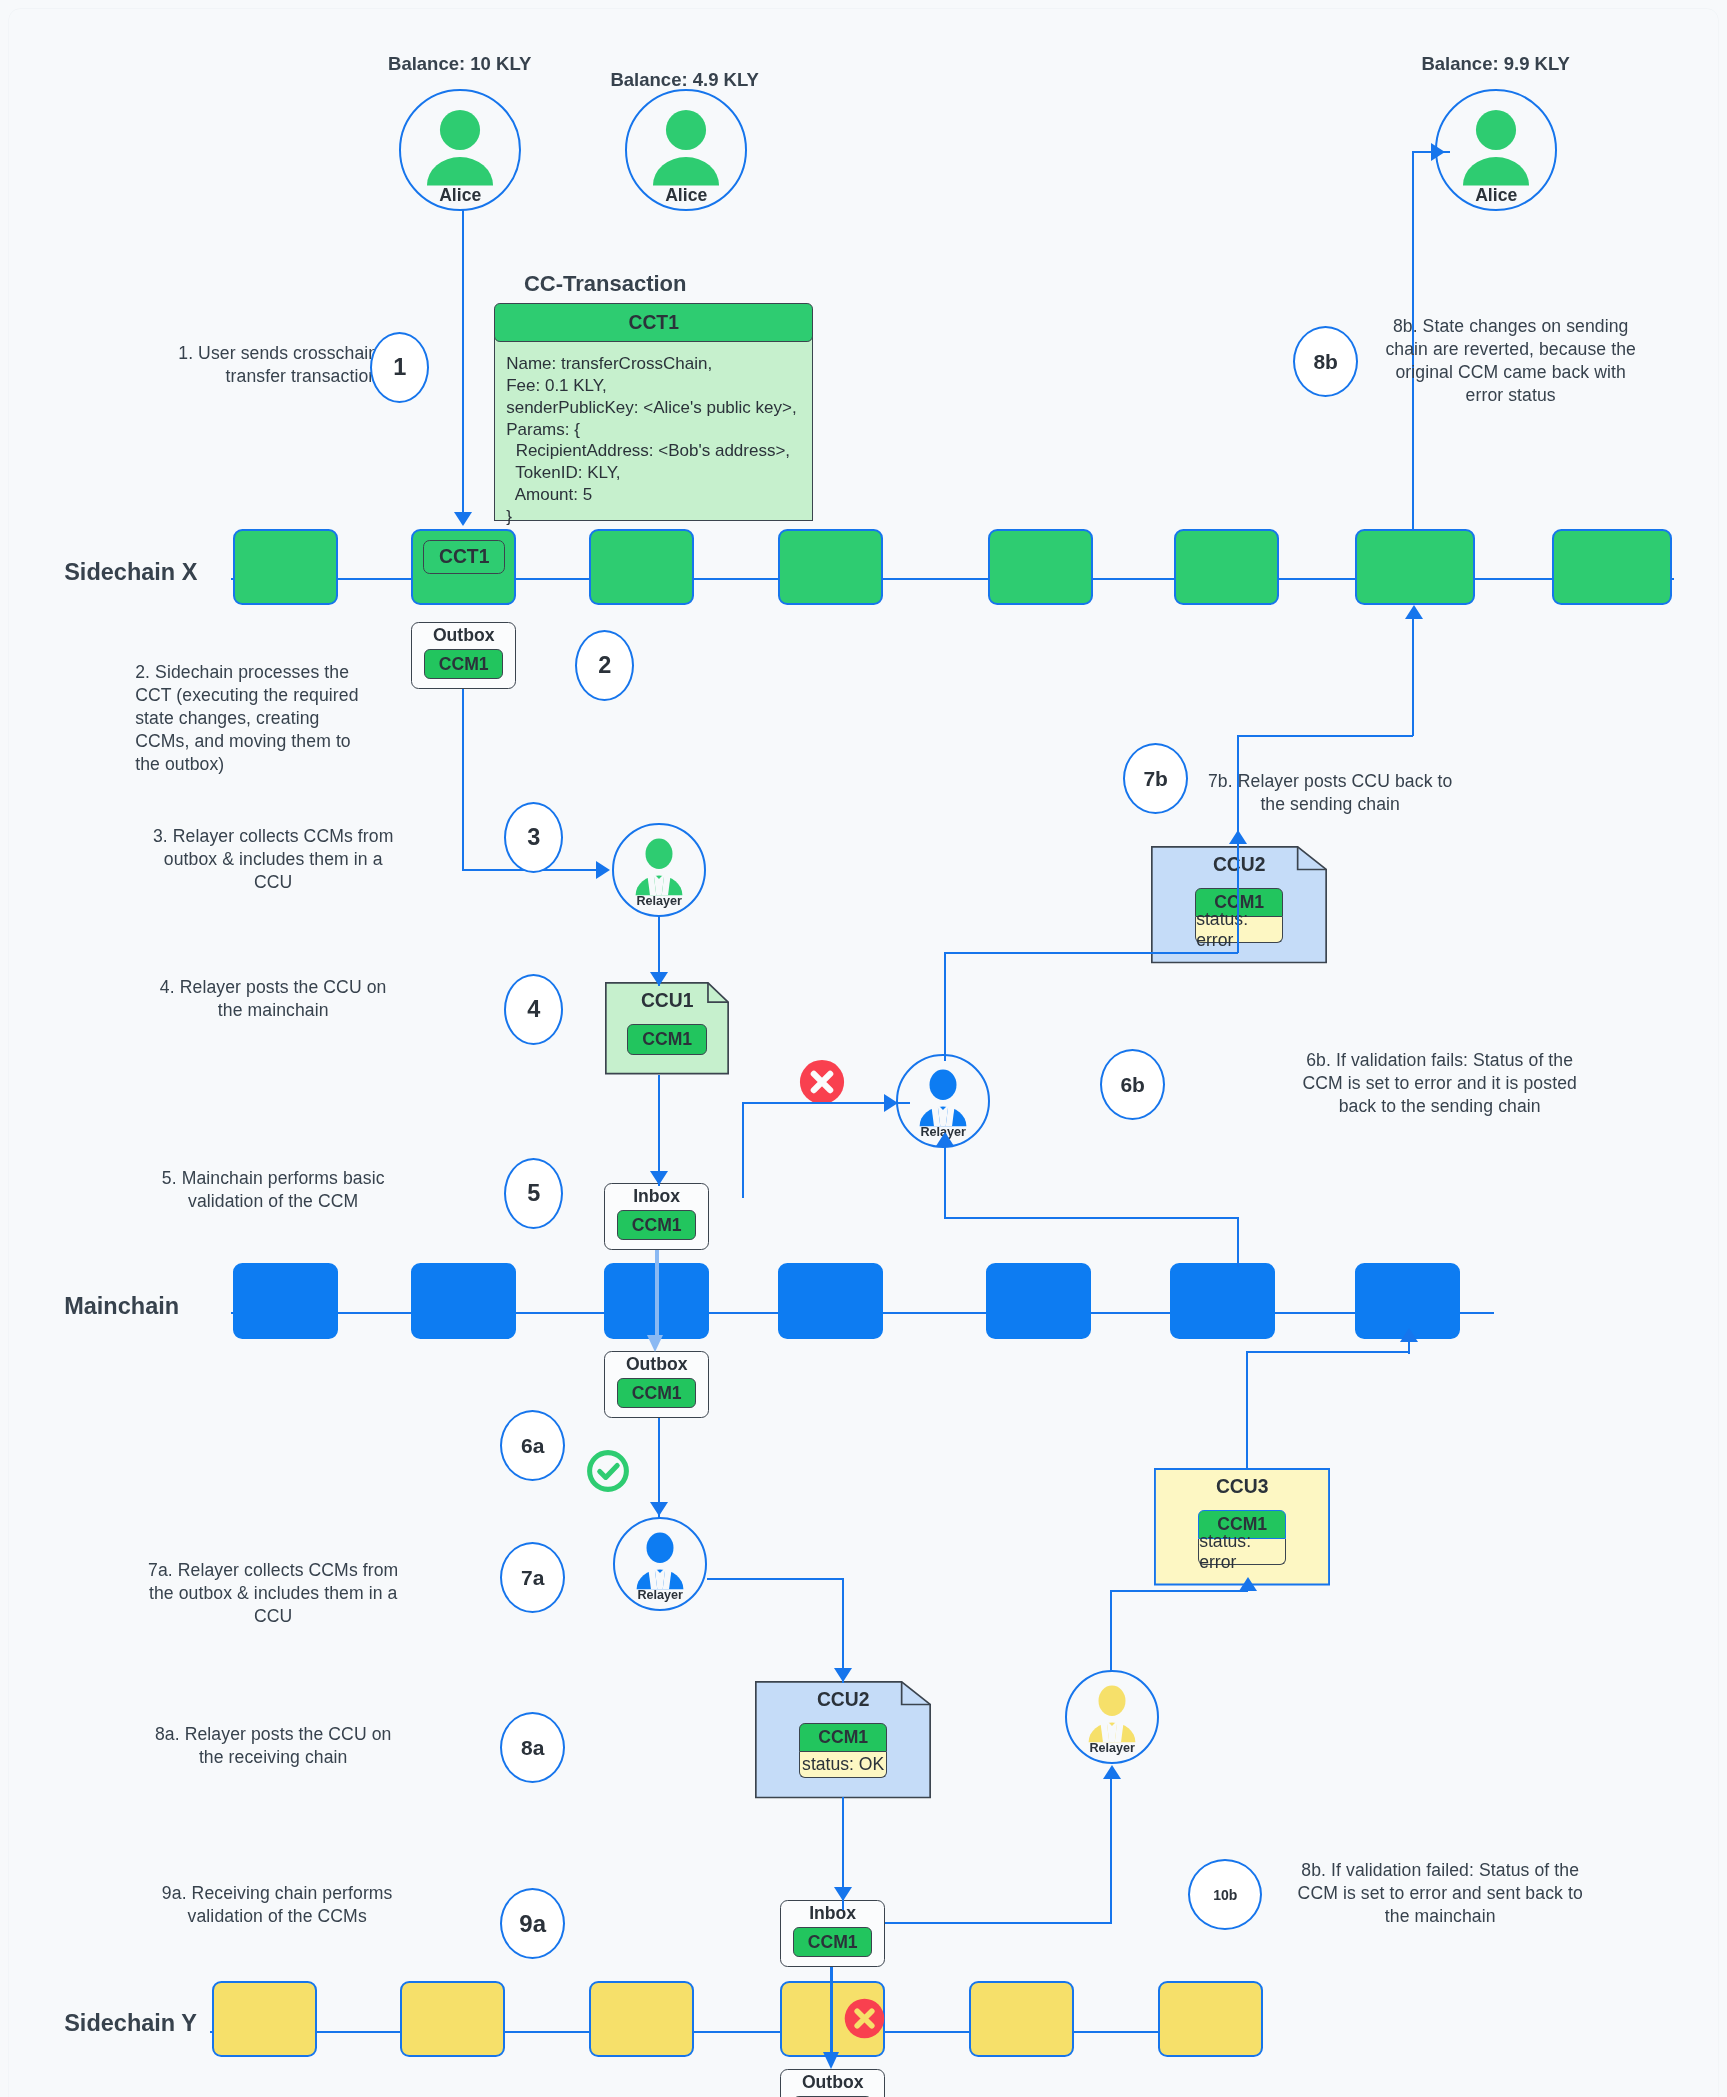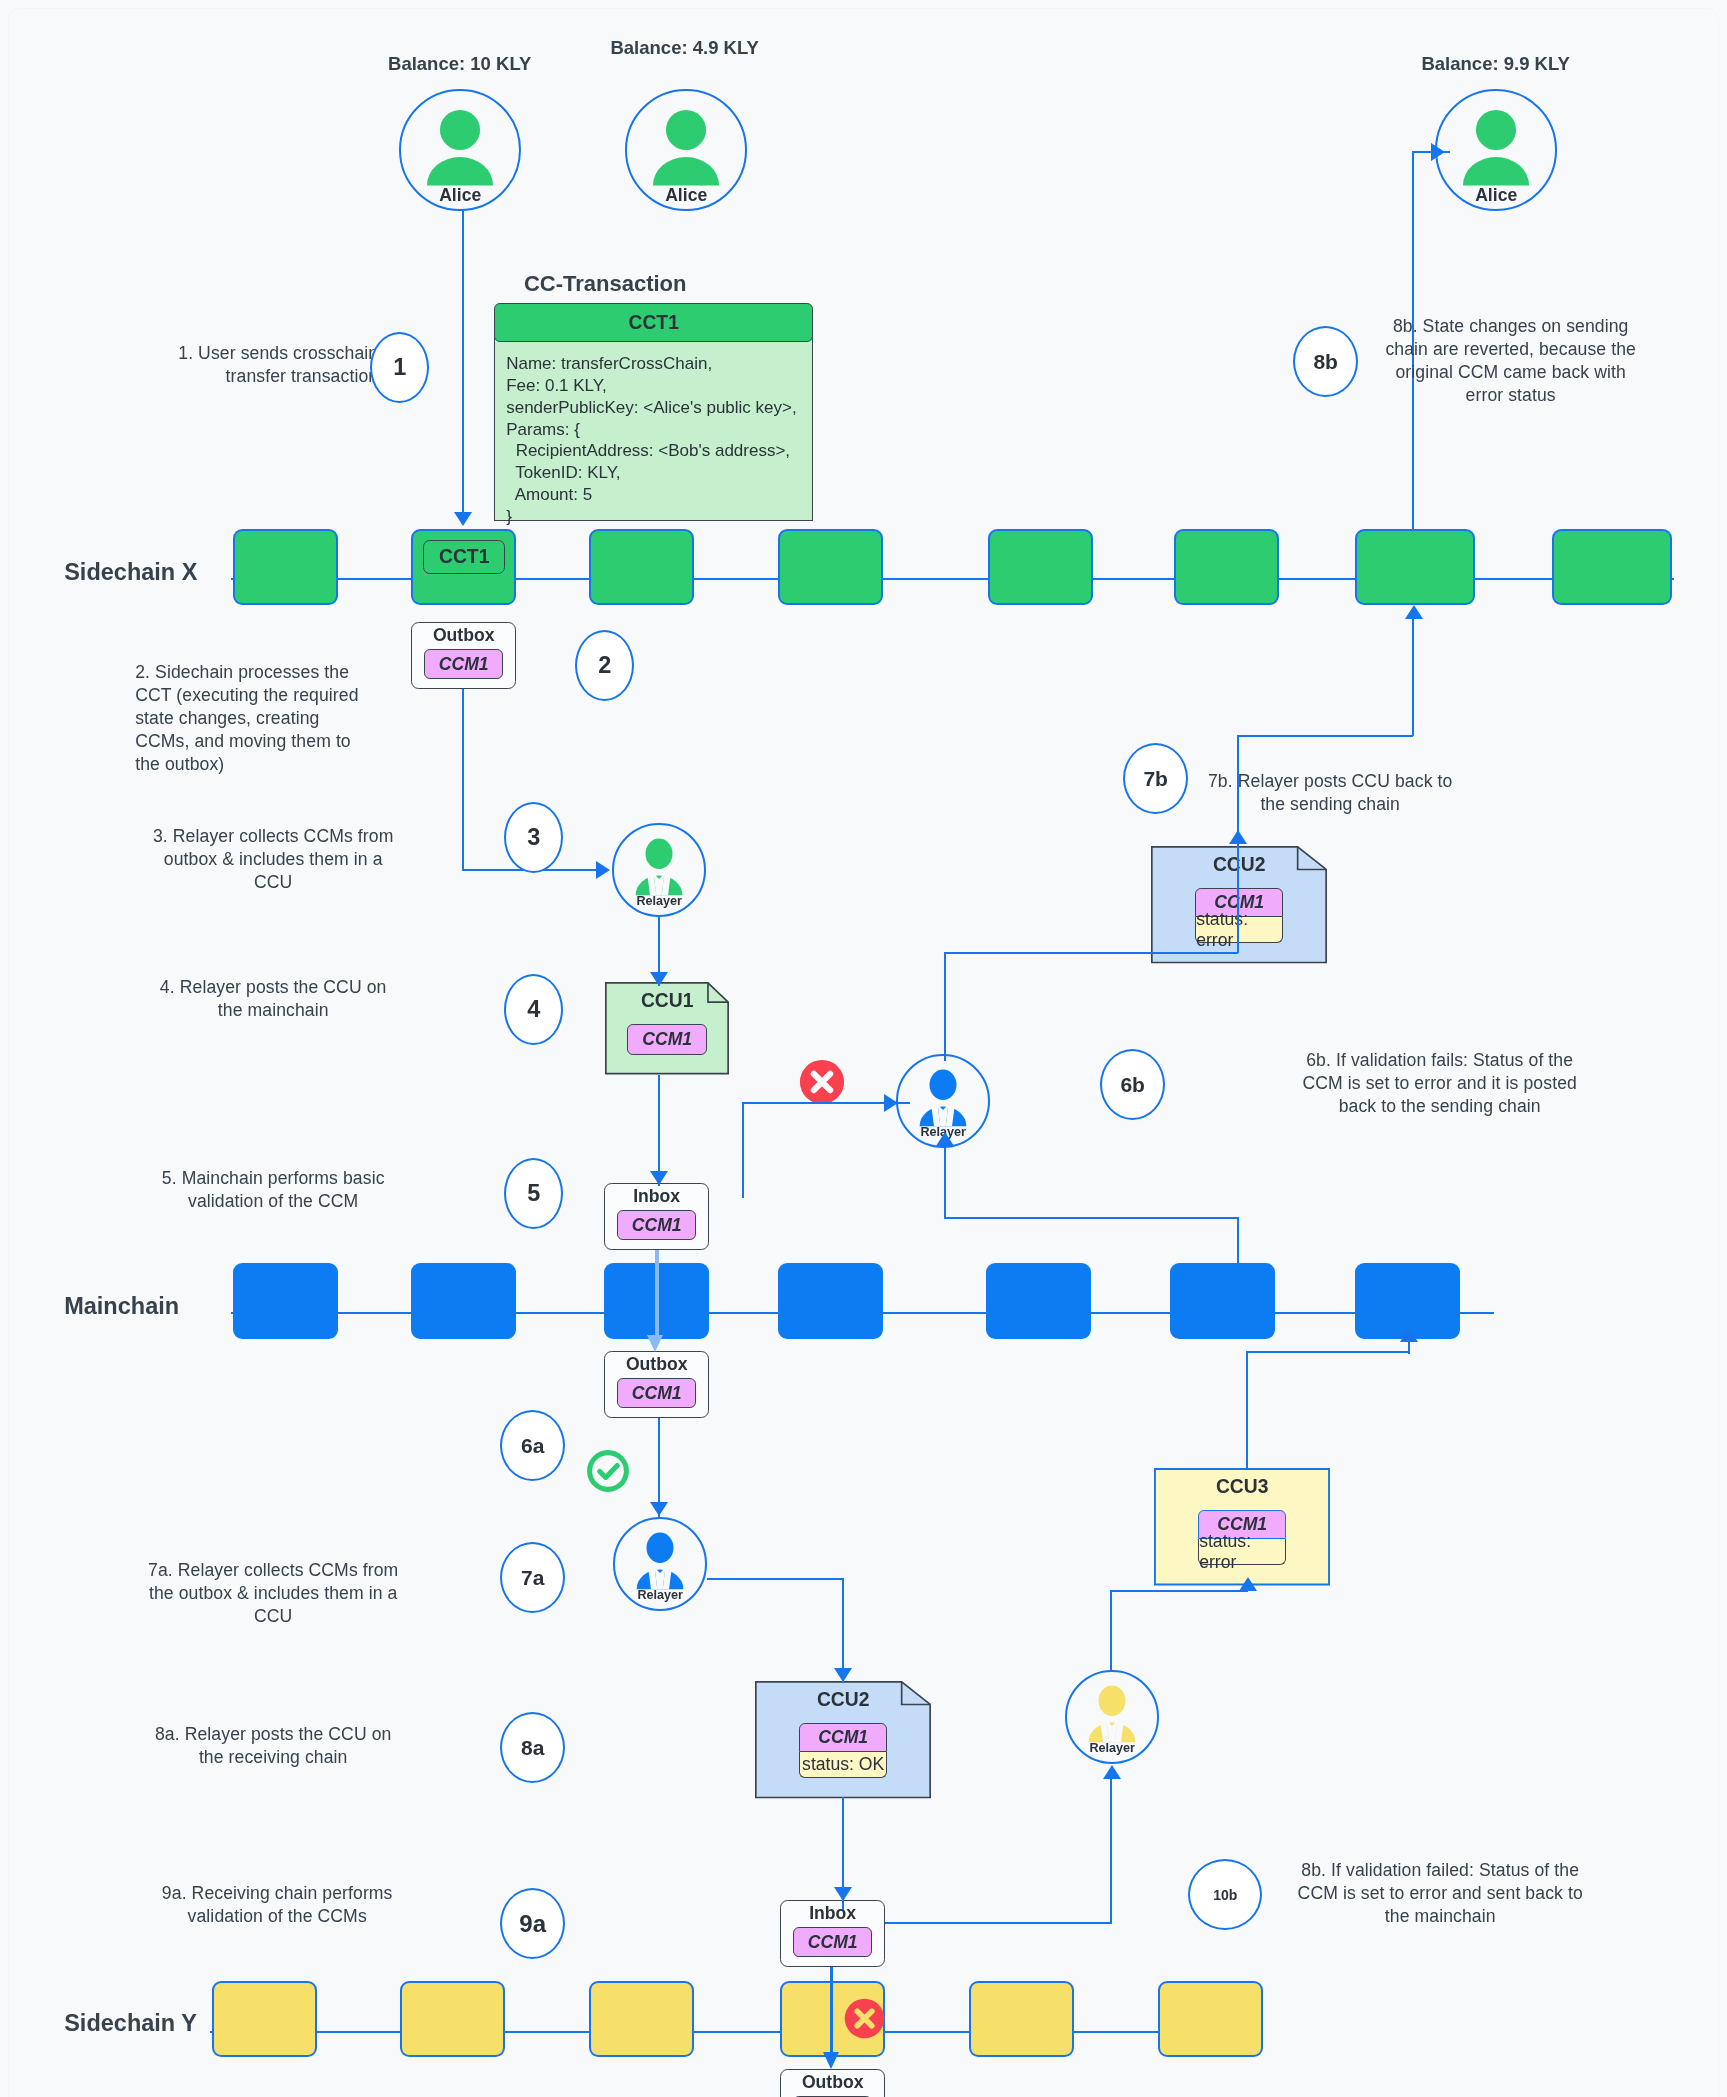--- a/index.html
+++ b/index.html
@@ -98,25 +98,24 @@
     display:flex;flex-direction:column;align-items:center;
     padding-top:4.2px;
   }
   .box .box-title{
     font-size:17.6px;font-weight:bold;color:#2b323a;
     line-height:1.0;margin-bottom:4.2px;
   }
   .ccm{
     border:1.3px solid #3b444e;
     border-radius:5.9px;
-    background:#f0abfc;
+    background:#22c55e;
     display:flex;align-items:center;justify-content:center;
     font-size:17.6px;font-weight:bold;color:#2b323a;
     box-sizing:border-box;
-    font-style:italic;
   }
 
   
   .doc{
     position:absolute;
     box-sizing:border-box;
   }
   .doc .docbody{
     position:absolute;inset:0;
   }
@@ -277,21 +276,21 @@
 
   <div class="balance" style="left:371px;top:44px;width:159px;">Balance: 10 KLY</div>
   <div class="avatar" style="left:390px;top:80px;width:122px;height:122px;">
     <svg viewBox="0 0 100 100" aria-hidden="true">
       <circle cx="50" cy="33" r="17" fill="#2ecc71"></circle>
       <path d="M22 80 a28 24 0 0 1 56 0 z" fill="#2ecc71"></path>
     </svg>
     <div class="name">Alice</div>
   </div>
 
-  <div class="balance" style="left:596px;top:28px;width:159px;">Balance: 4.9 KLY</div>
+  <div class="balance" style="left:596px;top:60px;width:159px;">Balance: 4.9 KLY</div>
   <div class="avatar" style="left:616px;top:80px;width:122px;height:122px;">
     <svg viewBox="0 0 100 100" aria-hidden="true">
       <circle cx="50" cy="33" r="17" fill="#2ecc71"></circle>
       <path d="M22 80 a28 24 0 0 1 56 0 z" fill="#2ecc71"></path>
     </svg>
     <div class="name">Alice</div>
   </div>
 
   <div class="balance" style="left:1407px;top:44px;width:159px;">Balance: 9.9 KLY</div>
   <div class="avatar" style="left:1426px;top:80px;width:122px;height:122px;">

